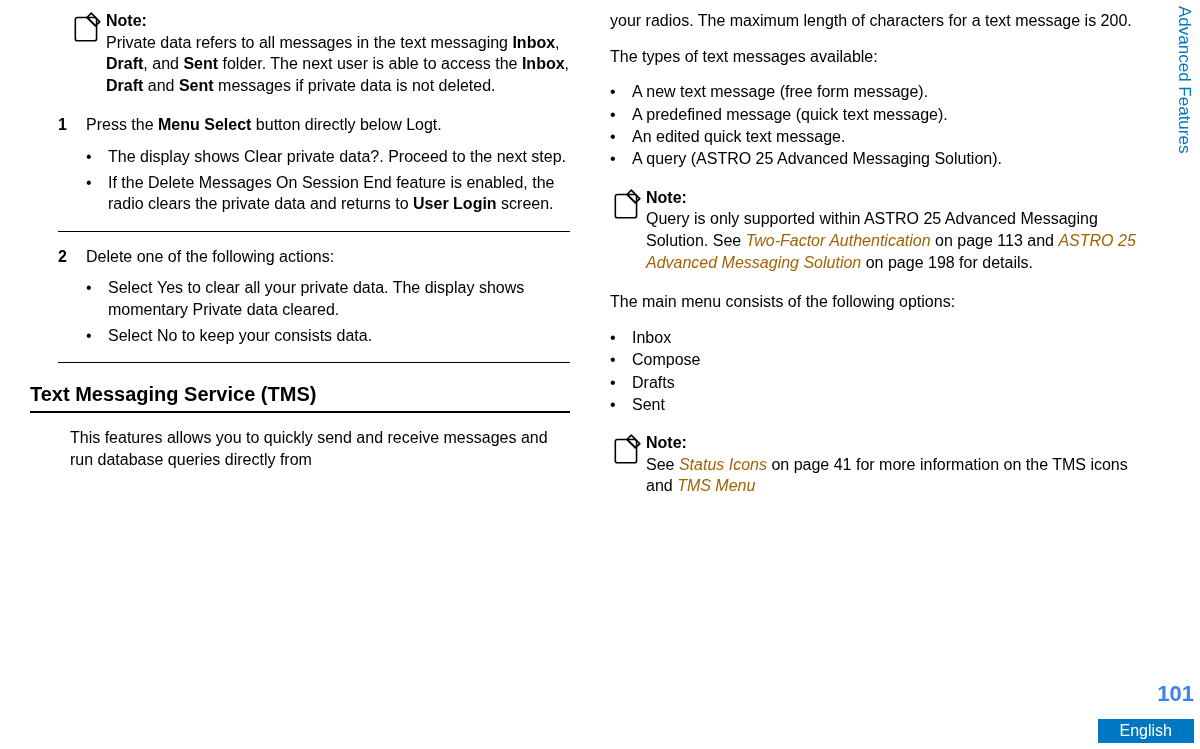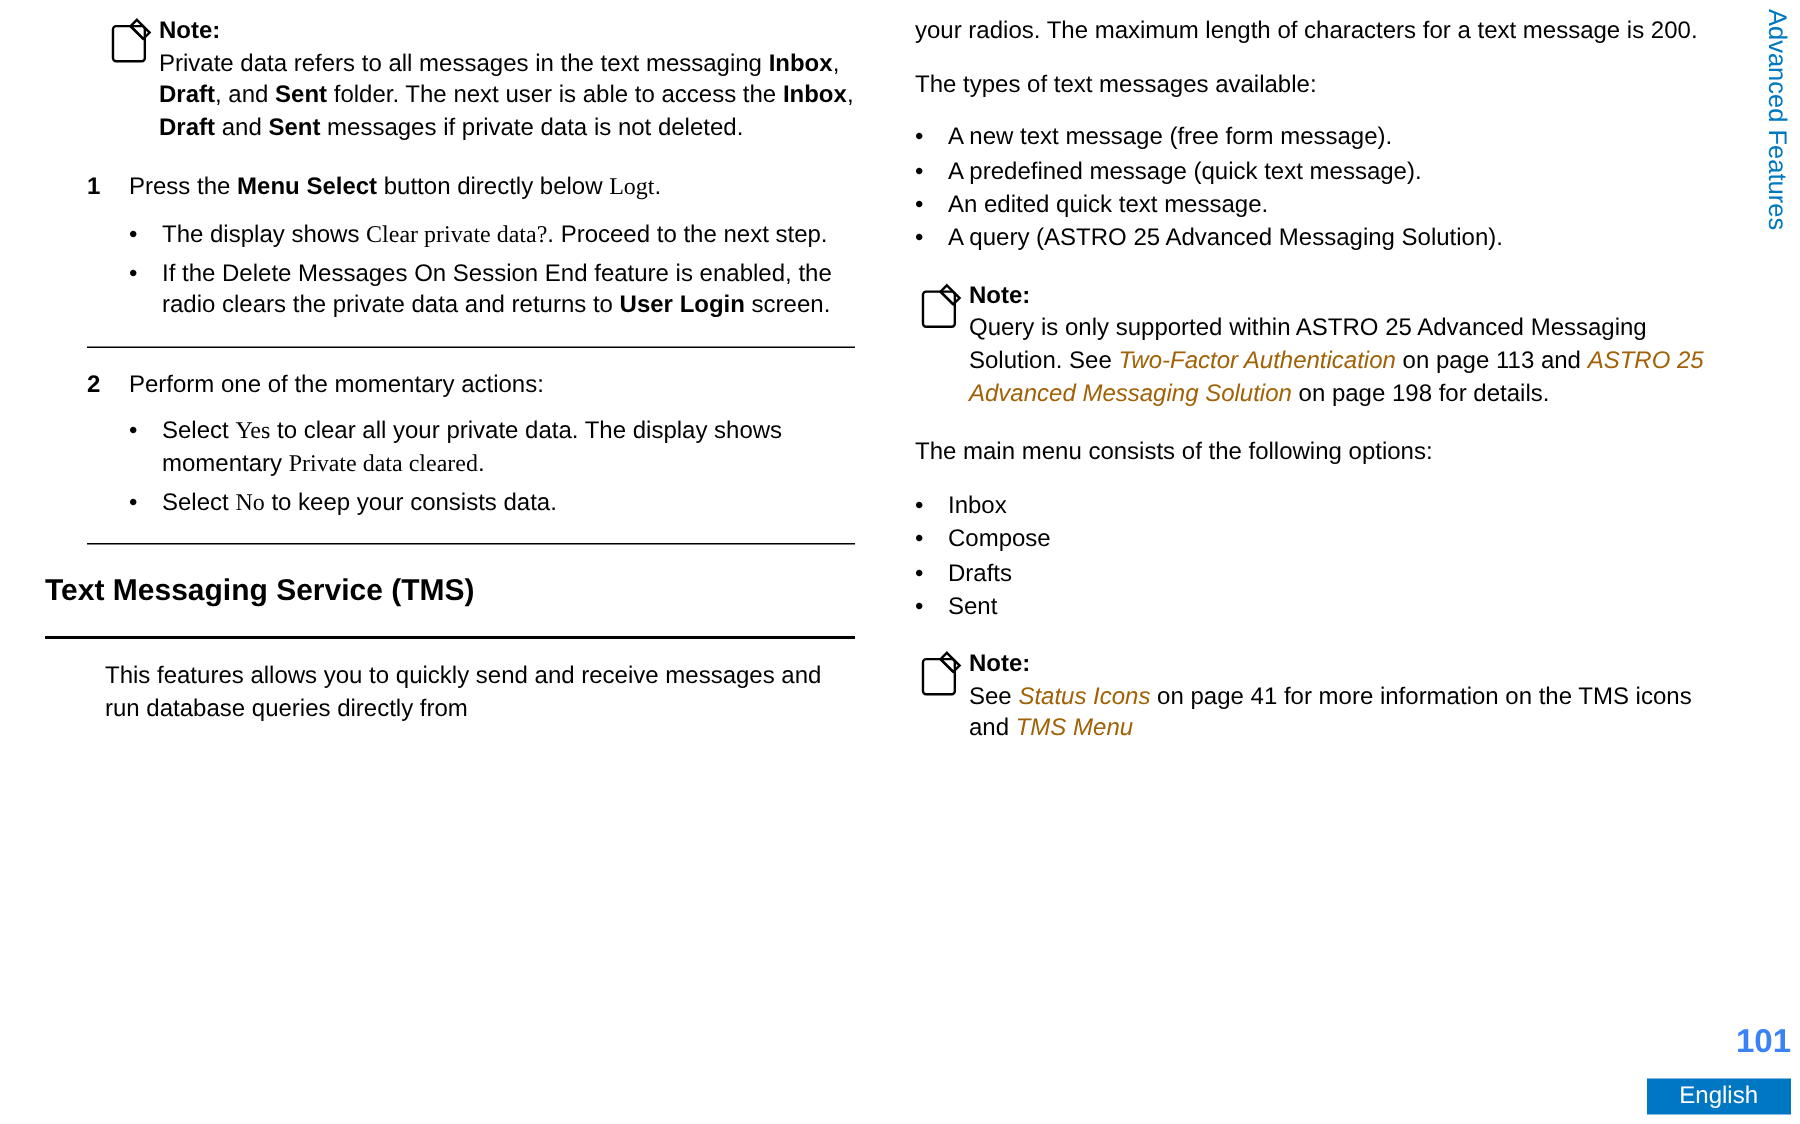--- a/index.html
+++ b/index.html
@@ -39,21 +39,21 @@
     font-weight: bold;
   }
   .note-body {
     line-height: 1.35;
   }
   .note-body .link {
     color: #a16207;
     font-style: italic;
   }
   .bold { font-weight: bold; }
-  .serif { font-family: Liberation Serif, serif; }
+  .serif { font-family: Liberation Sans, sans-serif; }
   .step {
     display: flex;
     gap: 14px;
     margin-bottom: 12px;
     line-height: 1.35;
   }
   .step-num {
     font-weight: bold;
     min-width: 14px;
   }
@@ -74,21 +74,21 @@
   }
   .rule {
     border: none;
     border-top: 1px solid #000;
     margin: 10px 0 14px 0;
   }
   .section-title {
     font-size: 20px;
     font-weight: bold;
     margin-top: 20px;
-    margin-bottom: 18px;
+    margin-bottom: 5px;
   }
   .section-rule {
     border: none;
     border-top: 2px solid #000;
     margin-bottom: 14px;
   }
   .body-para {
     line-height: 1.35;
     margin-bottom: 14px;
   }
@@ -176,21 +176,21 @@
           </li>
         </ul>
       </div>
     </div>
 
     <hr class="rule" style="margin-left:28px">
 
     <div class="step indent-small">
       <div class="step-num">2</div>
       <div class="step-content">
-        <p>Perform one of the momentary actions:</p>
+        <p>Delete one of the following actions:</p>
         <ul class="bulleted">
           <li>
               <span class="dot">•</span>
             <span>
               <span>Select </span><span class="serif">Yes</span><span> to clear all your private data. The display shows momentary </span><span class="serif">Private data cleared</span><span>.</span>
             </span>
           </li>
           <li>
               <span class="dot">•</span>
             <span>

